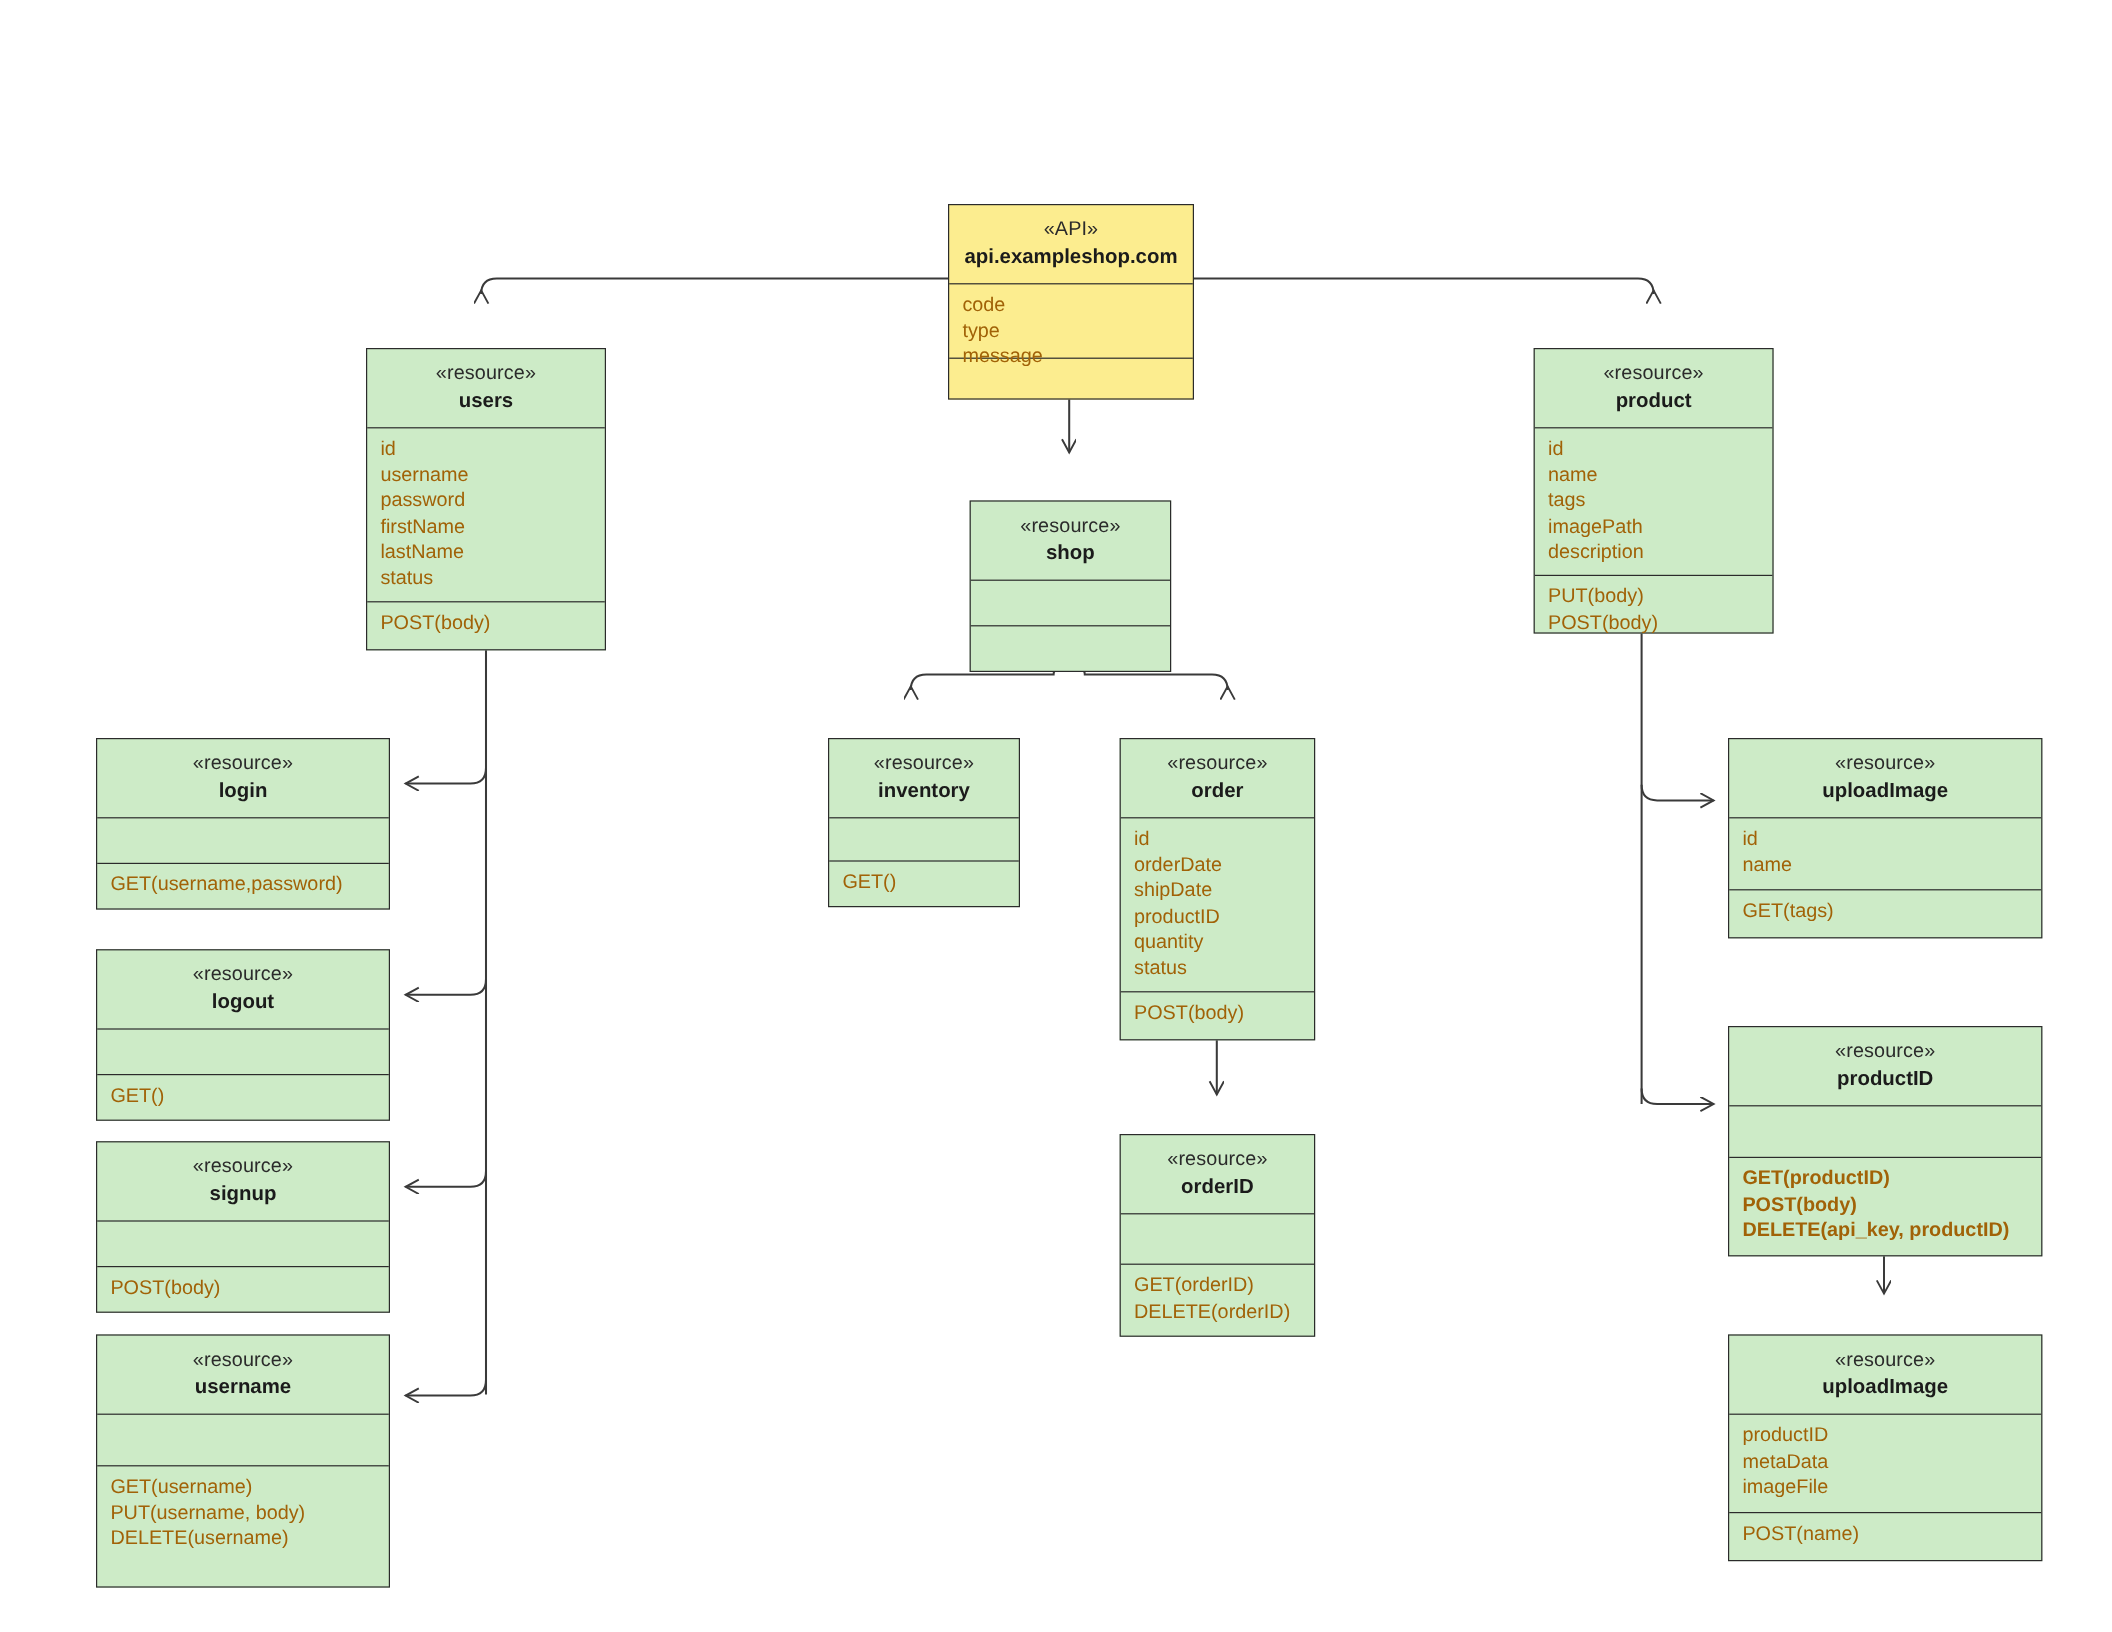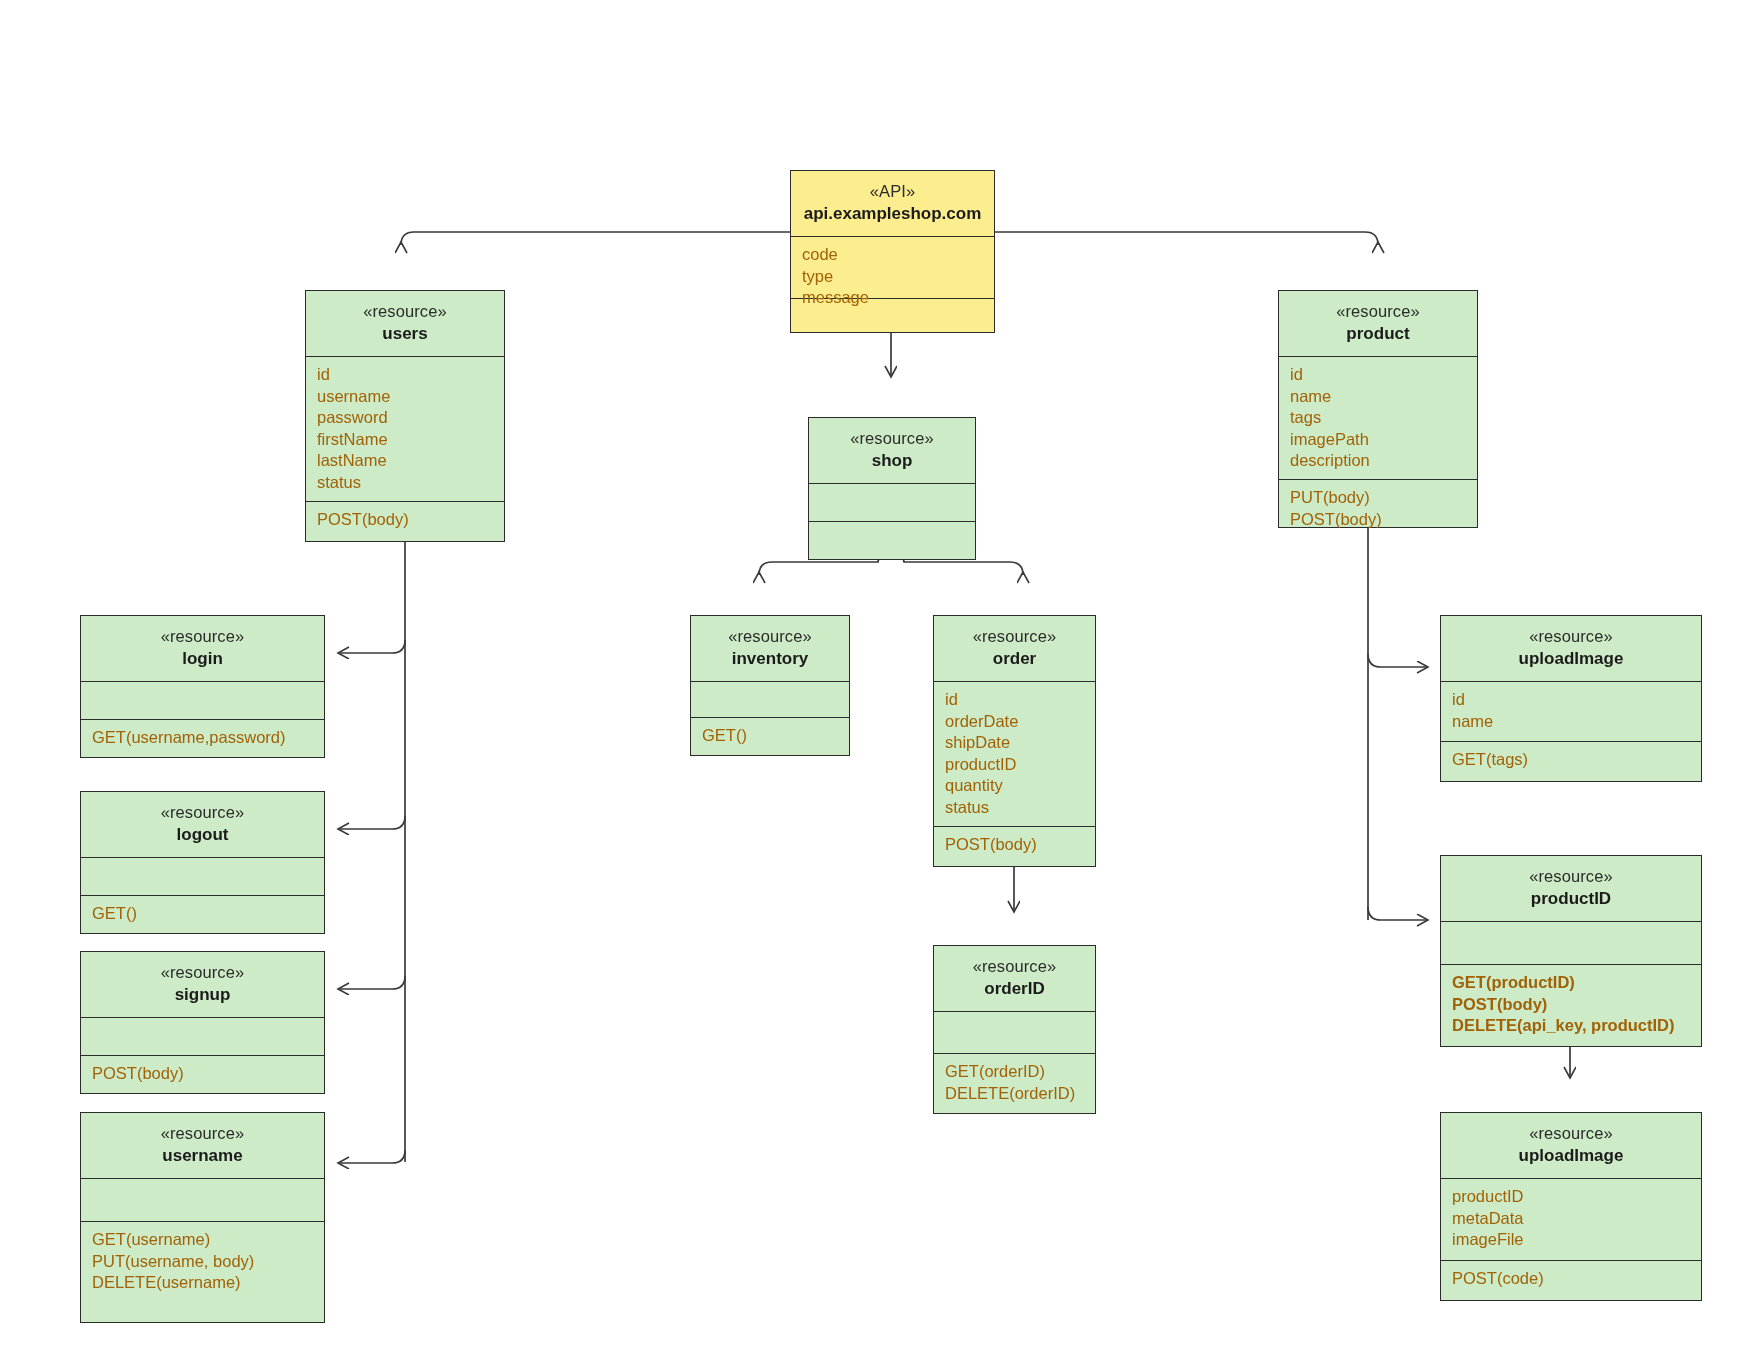--- a/index.html
+++ b/index.html
@@ -329,18 +329,18 @@
     </div>
     <div class="compartment divider" style="height:82px;">
       <ul class="linelist">
         <li>productID</li>
         <li>metaData</li>
         <li>imageFile</li>
       </ul>
     </div>
     <div class="compartment divider" style="height:40px;">
       <ul class="linelist">
-        <li>POST(code)</li>
+        <li>POST(name)</li>
       </ul>
     </div>
   </div>
 
 </div>
 
 </body></html>

